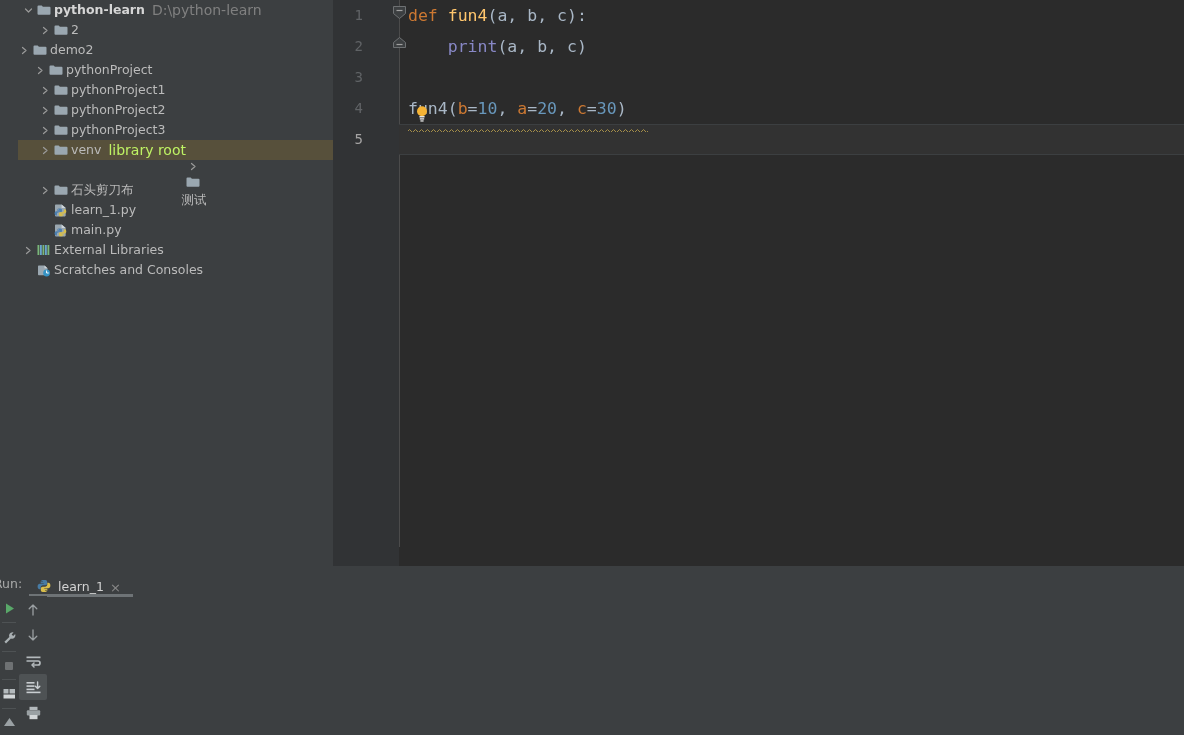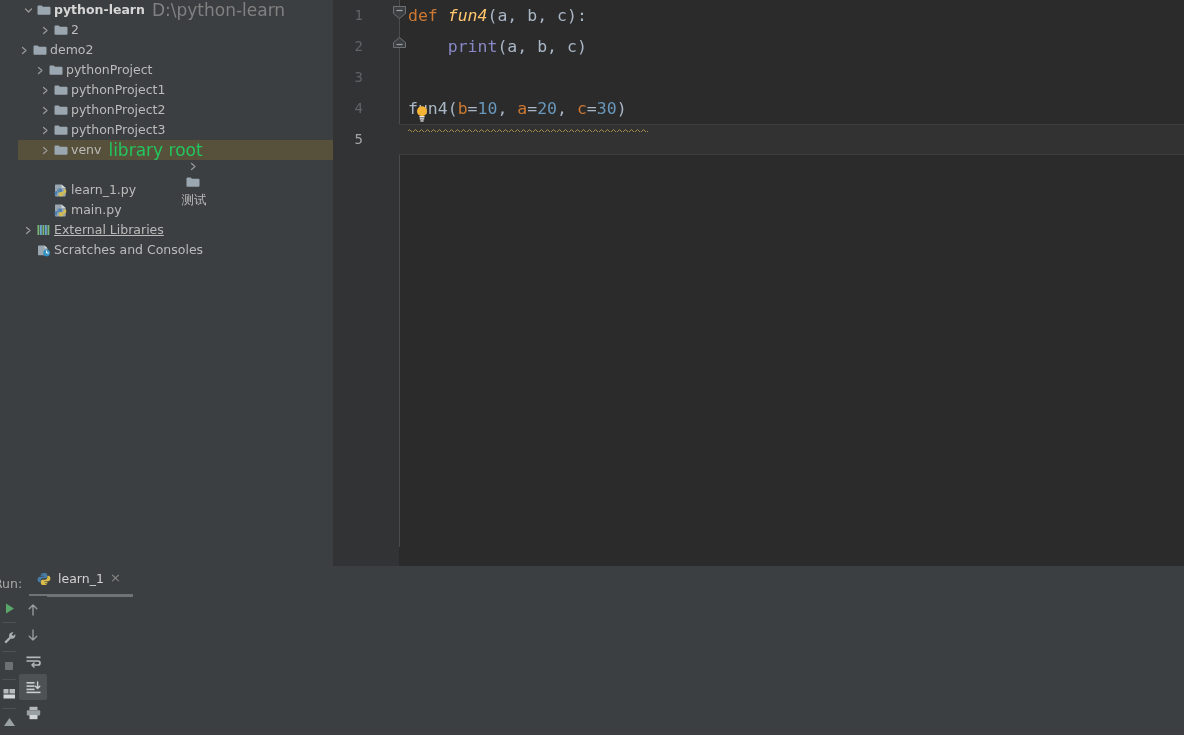--- a/index.html
+++ b/index.html
@@ -50,23 +50,23 @@
   .tree-icon {
     width: 17px; height: 20px;
     flex: 0 0 17px;
     display: flex; align-items: center; justify-content: center;
   }
   .tree-label { padding-left: 2px; }
   .tree-label.bold { font-weight: bold; color: #d6d6d6; }
   .tree-sub {
     color: #808080;
     padding-left: 7px;
-    font-size: 17px;
-  }
-  .tree-sub.lib { color: #22c55e; }
+    font-size: 14px;
+  }
+  .tree-sub.lib { color: #bef264; }
 
   
   #editor {
     position: absolute;
     left: 333px; top: 0;
     width: 851px;
     height: 566px;
     background: #2b2b2b;
   }
   #gutter {
@@ -113,21 +113,21 @@
     font-size: 16.5px;
     padding-left: 9px;
     color: #a9b7c6;
   }
   .cline.current-line {
     background: #323232;
     border-top: 1px solid #3c3f41;
     border-bottom: 1px solid #3c3f41;
   }
   .kw   { color: #cc7832; }
-  .fn   { color: #ffc66d; font-style: italic; }
+  .fn   { color: #ffc66d; }
   .bi   { color: #8888c6; }
   .num  { color: #6897bb; }
   .kwarg{ color: #cc7832; }
   .pln  { color: #a9b7c6; }
   .squiggle {
     position: absolute;
     left: 9px;
     height: 4px;
     width: 240px;
   }
@@ -162,21 +162,21 @@
     left: -6px; top: 0;
     height: 25px; line-height: 25px;
     font-size: 12.5px;
     color: #a9a9a9;
   }
   #run-tab {
     position: absolute;
     left: 29px; top: 0;
     height: 25px;
     display: flex;
-    align-items: flex-start;
+    align-items: flex-end;
     padding: 0 6px 0 8px;
     border-bottom: 2px solid #a6a6a6;
   }
   #run-tab .tab-icon { width: 18px; height: 16px; display:flex; align-items:center; }
   #run-tab .tab-text {
     font-size: 12.5px;
     color: #d2d2d2;
     padding: 0 6px 0 3px;
   }
   #run-tab .tab-close {
@@ -351,20 +351,33 @@
           </svg>
         </span>
         <span class="tree-icon">
           <svg width="14" height="12" viewBox="0 0 14 12">
             <path d="M0.5 2.5 a1 1 0 0 1 1-1 h3.2 l1.2 1.3 h6.6 a1 1 0 0 1 1 1 v6 a1 1 0 0 1 -1 1 h-11 a1 1 0 0 1 -1 -1 z" fill="#9aa7b0"></path>
           </svg>
         </span>
         <span class="tree-label">测试</span>
       </div>
       <div class="tree-row" style="padding-left: 21px;">
+        <span class="arrow">
+          <svg width="9" height="9" viewBox="0 0 9 9">
+            <path d="M2.5 1.5 L6 4.5 L2.5 7.5" stroke="#9a9a9a" stroke-width="1.2" fill="none" stroke-linecap="round" stroke-linejoin="round"></path>
+          </svg>
+        </span>
+        <span class="tree-icon">
+          <svg width="14" height="12" viewBox="0 0 14 12">
+            <path d="M0.5 2.5 a1 1 0 0 1 1-1 h3.2 l1.2 1.3 h6.6 a1 1 0 0 1 1 1 v6 a1 1 0 0 1 -1 1 h-11 a1 1 0 0 1 -1 -1 z" fill="#9aa7b0"></path>
+          </svg>
+        </span>
+        <span class="tree-label">石头剪刀布</span>
+      </div>
+      <div class="tree-row" style="padding-left: 21px;">
         <span class="arrow"></span>
         <span class="tree-icon">
           <svg width="13" height="14" viewBox="0 0 13 14">
             <path d="M1 1.5 h6.6 L11.7 5 v7.6 a0.8 0.8 0 0 1 -0.8 0.8 h-9.1 a0.8 0.8 0 0 1 -0.8 -0.8 v-10.3 a0.8 0.8 0 0 1 0.8 -0.8 z" fill="#9aa7b0"></path>
             <path d="M7.6 1.5 L11.7 5 h-4.1 z" fill="#cfd6da"></path>
             <path d="M5.6 5.4c-1.4 0-2.3.4-2.3 1.3v1.1h2.4v.35H2.2c-.9 0-1.6.7-1.6 2.1s.65 2.15 1.55 2.15h.8v-1.3c0-.95.8-1.75 1.75-1.75h1.9c.75 0 1.35-.6 1.35-1.35V6.75c0-.75-.6-1.2-1.35-1.3-.45-.05-.95-.05-1.0-.05zm-1.3.65c.27 0 .47.2.47.47s-.2.47-.47.47-.47-.2-.47-.47.2-.47.47-.47z" fill="#4b7fb0"></path>
             <path d="M7.3 13.2c1.4 0 2.3-.4 2.3-1.3v-1.1H7.2v-.35h3.5c.9 0 1.6-.7 1.6-2.1S11.65 6.2 10.75 6.2h-.8v1.3c0 .95-.8 1.75-1.75 1.75h-1.9c-.75 0-1.35.6-1.35 1.35v1.45c0 .75.6 1.2 1.35 1.3.45.05.95.05 1 .05zm1.3-.65c-.27 0-.47-.2-.47-.47s.2-.47.47-.47.47.2.47.47-.2.47-.47.47z" fill="#d5bd4e"></path>
           </svg>
         </span>
         <span class="tree-label">learn_1.py</span>
@@ -374,21 +387,21 @@
         <span class="tree-icon">
           <svg width="13" height="14" viewBox="0 0 13 14">
             <path d="M1 1.5 h6.6 L11.7 5 v7.6 a0.8 0.8 0 0 1 -0.8 0.8 h-9.1 a0.8 0.8 0 0 1 -0.8 -0.8 v-10.3 a0.8 0.8 0 0 1 0.8 -0.8 z" fill="#9aa7b0"></path>
             <path d="M7.6 1.5 L11.7 5 h-4.1 z" fill="#cfd6da"></path>
             <path d="M5.6 5.4c-1.4 0-2.3.4-2.3 1.3v1.1h2.4v.35H2.2c-.9 0-1.6.7-1.6 2.1s.65 2.15 1.55 2.15h.8v-1.3c0-.95.8-1.75 1.75-1.75h1.9c.75 0 1.35-.6 1.35-1.35V6.75c0-.75-.6-1.2-1.35-1.3-.45-.05-.95-.05-1.0-.05zm-1.3.65c.27 0 .47.2.47.47s-.2.47-.47.47-.47-.2-.47-.47.2-.47.47-.47z" fill="#4b7fb0"></path>
             <path d="M7.3 13.2c1.4 0 2.3-.4 2.3-1.3v-1.1H7.2v-.35h3.5c.9 0 1.6-.7 1.6-2.1S11.65 6.2 10.75 6.2h-.8v1.3c0 .95-.8 1.75-1.75 1.75h-1.9c-.75 0-1.35.6-1.35 1.35v1.45c0 .75.6 1.2 1.35 1.3.45.05.95.05 1 .05zm1.3-.65c-.27 0-.47-.2-.47-.47s.2-.47.47-.47.47.2.47.47-.2.47-.47.47z" fill="#d5bd4e"></path>
           </svg>
         </span>
         <span class="tree-label">main.py</span>
       </div>
-      <div class="tree-row" style="padding-left: 4px; text-decoration: underline;">
+      <div class="tree-row" style="padding-left: 4px;">
         <span class="arrow">
           <svg width="9" height="9" viewBox="0 0 9 9">
             <path d="M2.5 1.5 L6 4.5 L2.5 7.5" stroke="#9a9a9a" stroke-width="1.2" fill="none" stroke-linecap="round" stroke-linejoin="round"></path>
           </svg>
         </span>
         <span class="tree-icon">
           <svg width="13" height="12" viewBox="0 0 13 12">
             <rect x="0.5" y="1" width="1.8" height="10" fill="#7ab87a"></rect>
             <rect x="3" y="1" width="1.8" height="10" fill="#6aa6cf"></rect>
             <rect x="5.5" y="1" width="1.8" height="10" fill="#7ab87a"></rect>

